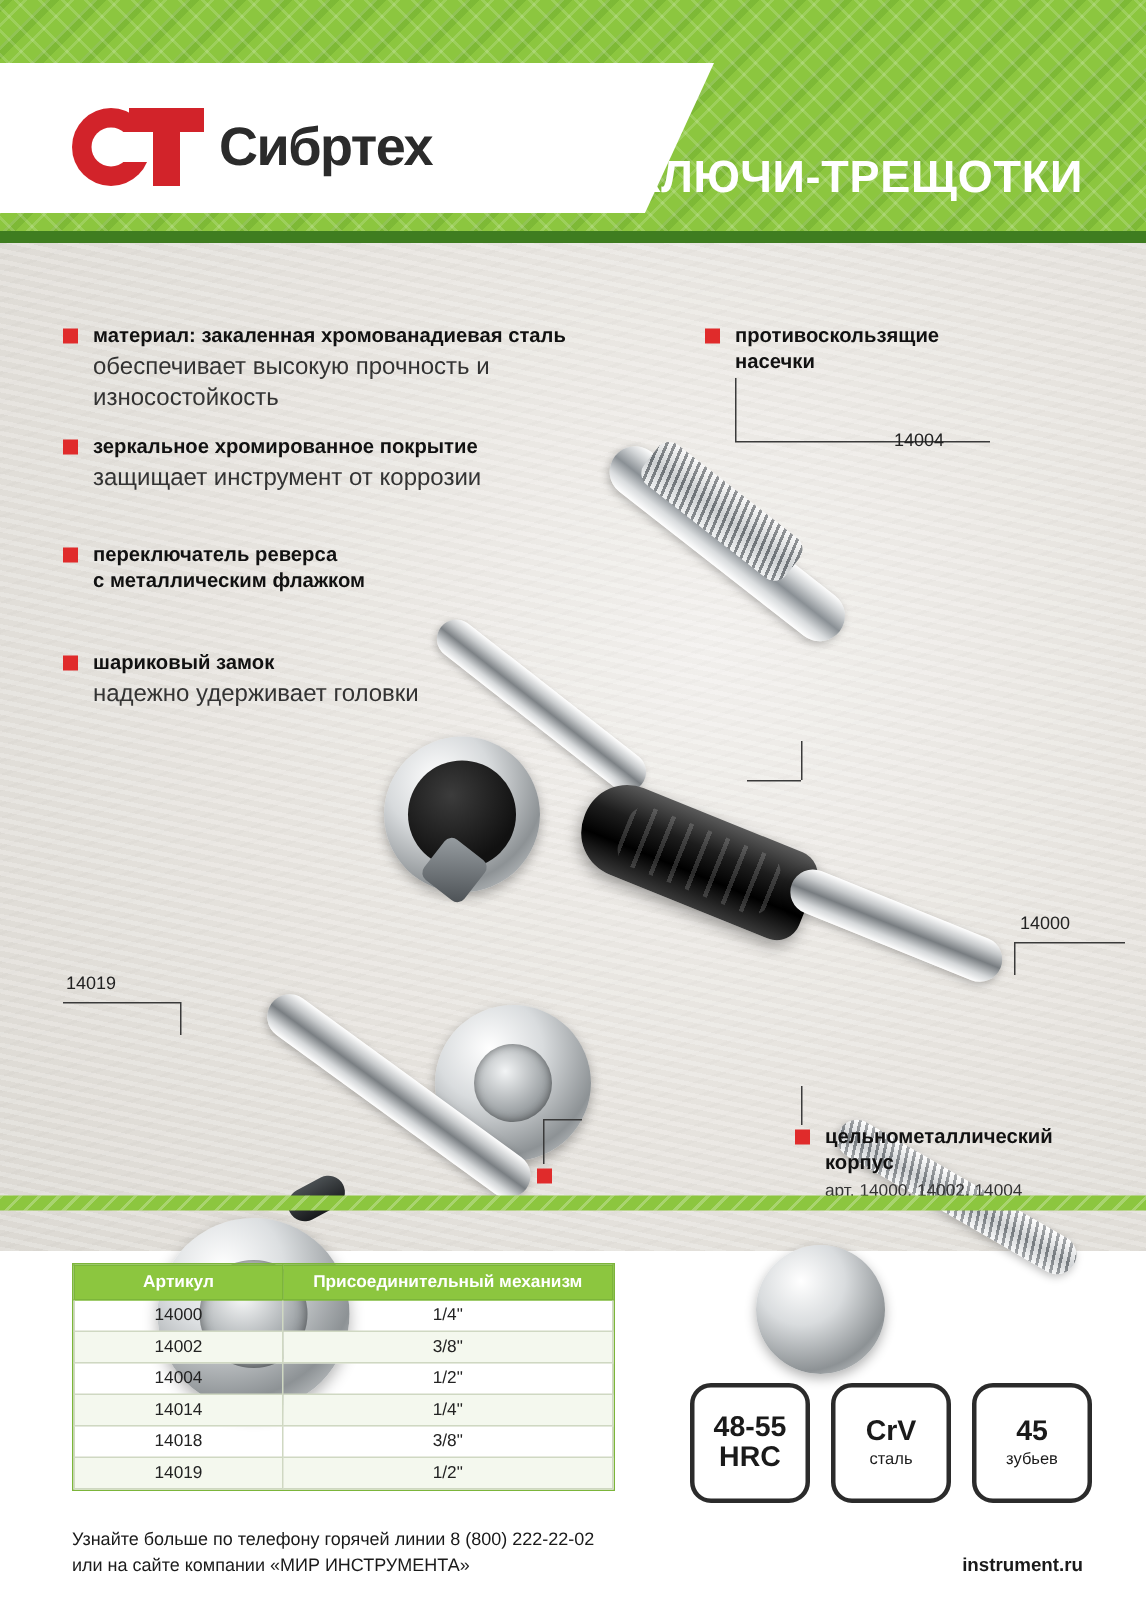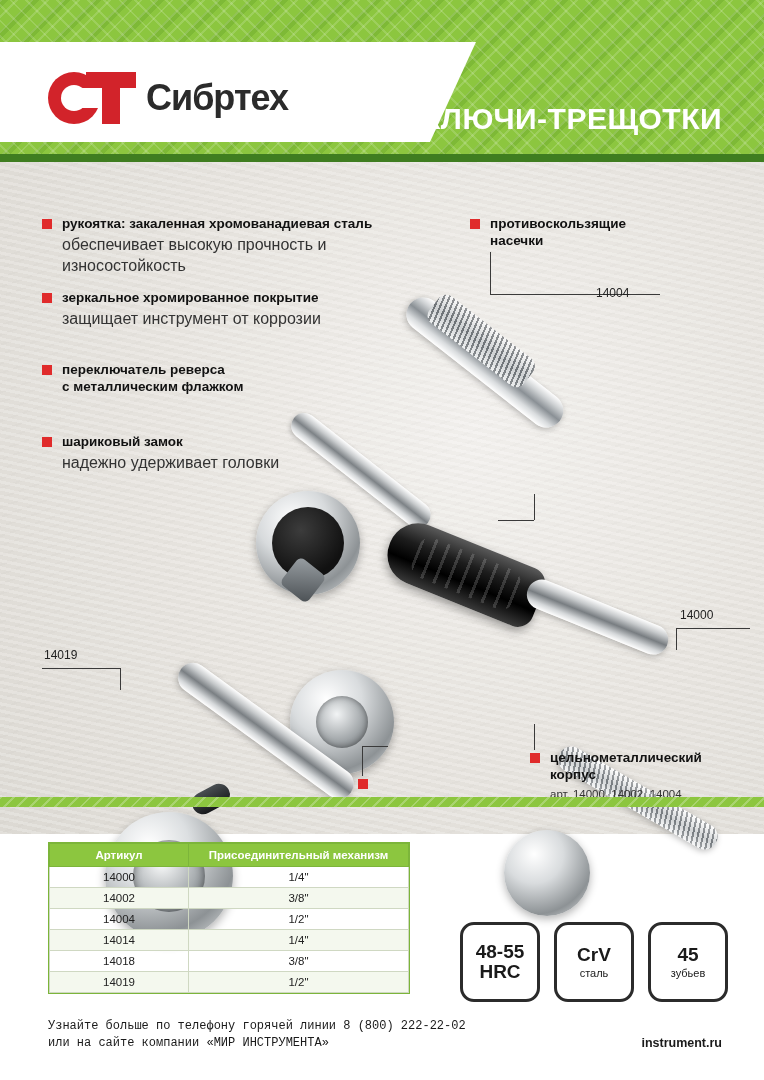--- a/index.html
+++ b/index.html
@@ -231,21 +231,21 @@
   .badge{
     width:74px;height:74px;border:3px solid #2b2b2b;border-radius:14px;
     display:flex;flex-direction:column;align-items:center;justify-content:center;
   }
   .badge .big{font-size:19px;font-weight:bold;color:#1a1a1a;line-height:1.05;}
   .badge .big2{font-size:19px;font-weight:bold;color:#1a1a1a;line-height:1.05;}
   .badge .small{font-size:11px;color:#1a1a1a;margin-top:3px;}
 
   
   .footer-text{
-    position:absolute;left:48px;top:1018px;font-size:12px;color:#1a1a1a;line-height:1.45;font-family:Liberation Mono, monospace;
+    position:absolute;left:48px;top:1018px;font-size:12px;color:#1a1a1a;line-height:1.45;
   }
   .footer-site{
     position:absolute;right:42px;top:1036px;font-size:12.5px;font-weight:bold;color:#1a1a1a;
   }
   .footer-bar{
     position:absolute;left:0;bottom:0;width:764px;height:10px;background:#8cc63f;
   }
   .footer-bar .pattern{
     position:absolute;inset:0;
     background-image:repeating-linear-gradient(135deg, rgba(255,255,255,.25) 0 2px, rgba(255,255,255,0) 2px 9px);
@@ -295,21 +295,21 @@
 
     <div class="ratchet r4">
       <div class="shaft"></div>
         <div class="head"></div>
     </div>
   </div>
 
   <div class="bullet" style="left:42px;top:216px;width:390px;">
     <span class="sq"></span>
     <div class="txt">
-      <div class="t1">рукоятка: закаленная хромованадиевая сталь</div>
+      <div class="t1">материал: закаленная хромованадиевая сталь</div>
       <div class="t2">обеспечивает высокую прочность и износостойкость</div>
     </div>
   </div>
 
   <div class="bullet" style="left:42px;top:290px;width:390px;">
     <span class="sq"></span>
     <div class="txt">
       <div class="t1">зеркальное хромированное покрытие</div>
       <div class="t2">защищает инструмент от коррозии</div>
     </div>

